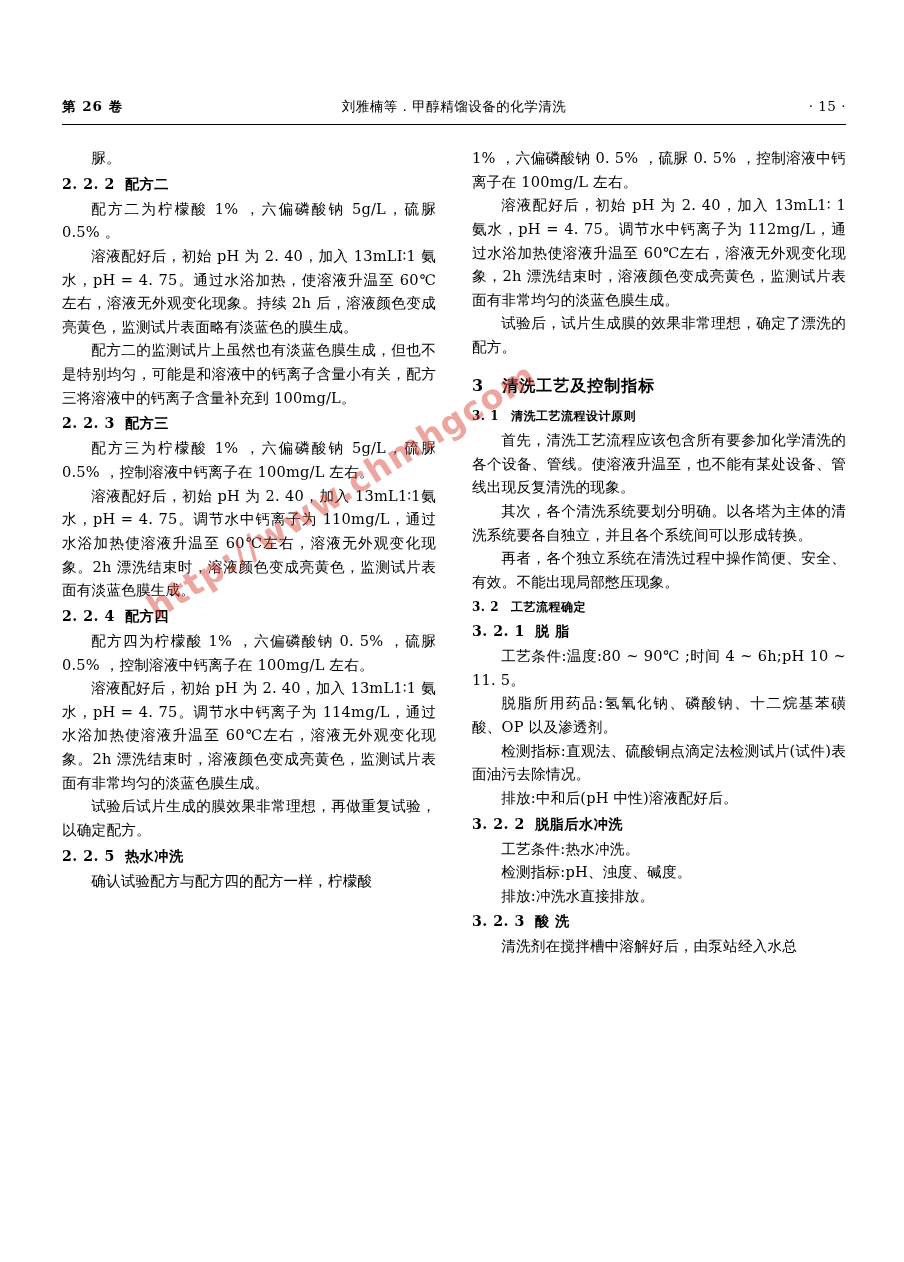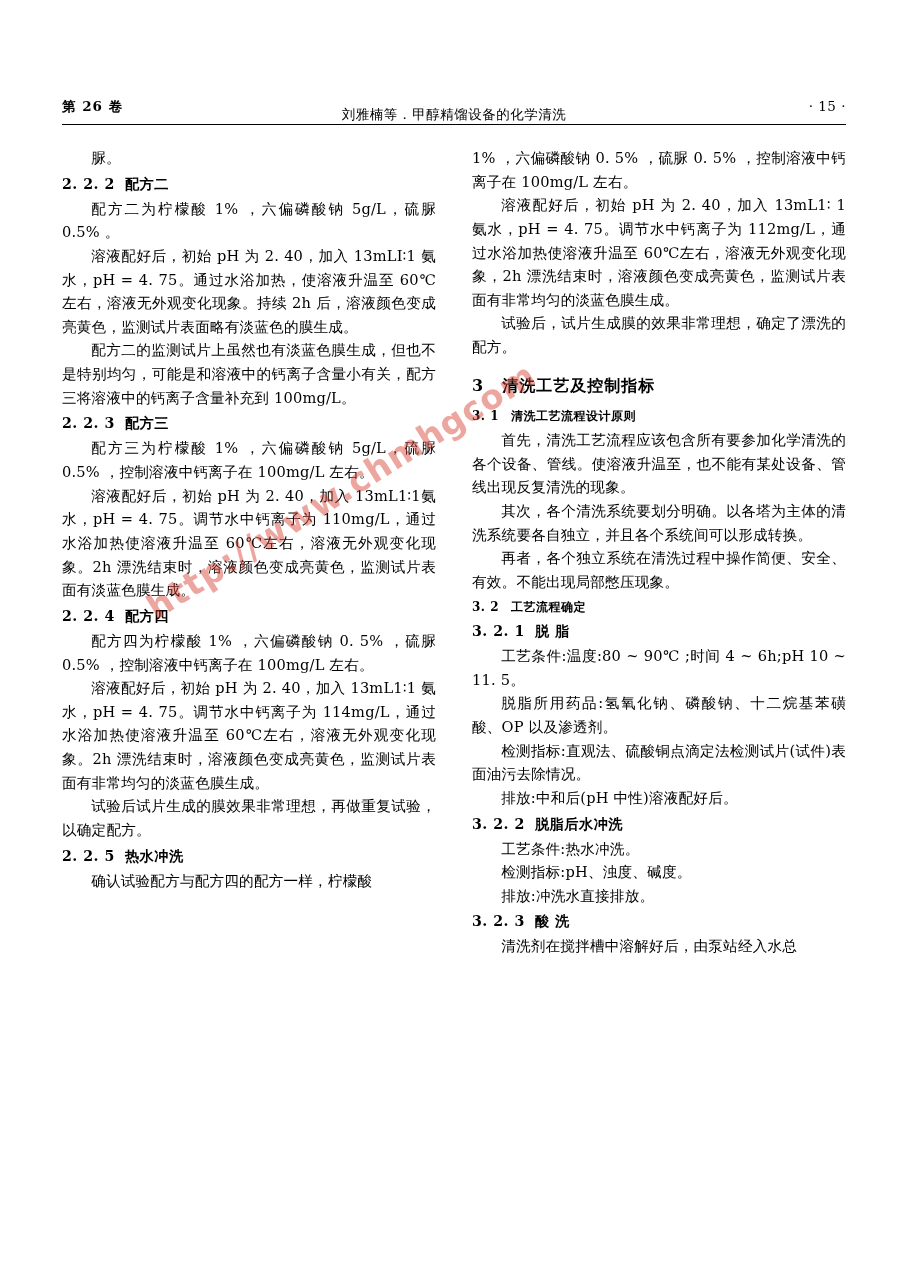--- a/index.html
+++ b/index.html
@@ -32,21 +32,21 @@
   }
   .header .vol {
     position: absolute;
     left: 0; top: 0;
     font-weight: bold;
     letter-spacing: 1px;
   }
   .header .title {
     position: absolute;
     left: 50%;
-    top: 8px;
+    top: 0;
     transform: translateX(-50%);
     white-space: nowrap;
     letter-spacing: 0.5px;
   }
   .header .pageno {
     position: absolute;
     right: 0; top: 0;
     letter-spacing: 0.5px;
   }
   .header-rule {

